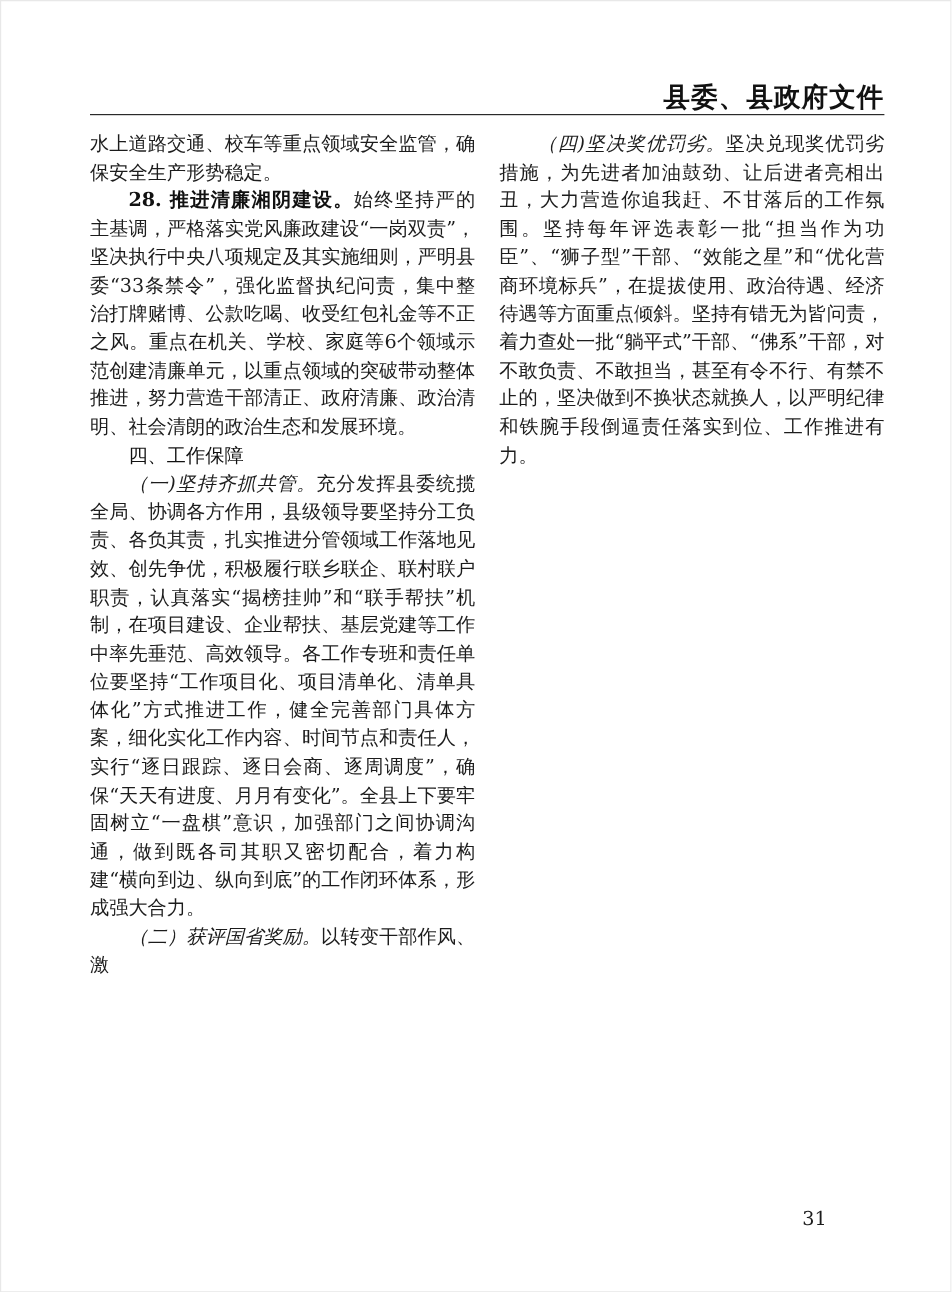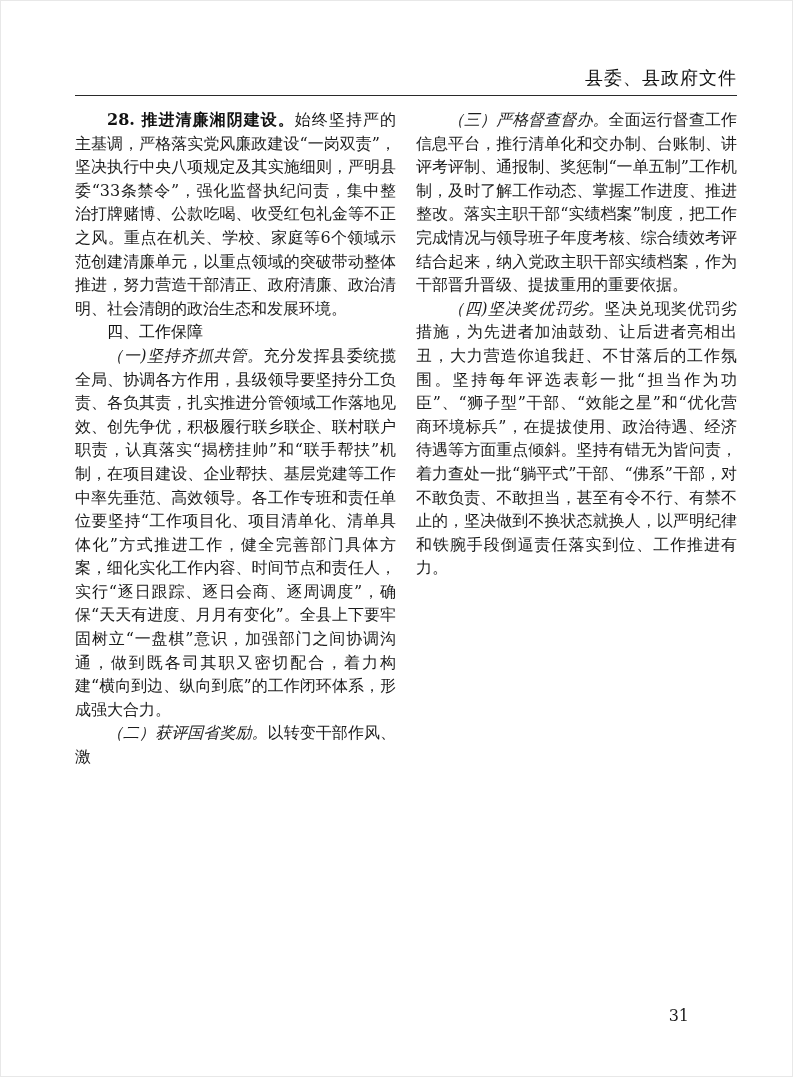--- a/index.html
+++ b/index.html
@@ -20,22 +20,22 @@
   }
   .doc-header {
     position: absolute;
     top: 66px;
     left: 75px;
     width: 662px;
     text-align: right;
   }
   .doc-header .header-title {
     font-family: "DejaVu Sans", "Liberation Sans", sans-serif;
-    font-weight: normal;
-    font-size: 18px;
+    font-weight: bold;
+    font-size: 22px;
     letter-spacing: 1px;
     color: #111111;
   }
   .header-rule {
     position: absolute;
     top: 95px;
     left: 75px;
     width: 662px;
     height: 0;
     border-top: 1.5px solid #2a2a2a;
@@ -91,28 +91,28 @@
 <div class="page">
 
   <div class="doc-header">
     <span class="header-title">县委、县政府文件</span>
   </div>
   <div class="header-rule"></div>
 
   <div class="columns">
 
     <div class="col">
+      <p><span>水上道路交通、校车等重点领域安全监管，确保安全生产形势稳定。</span></p>
       <p class="para-indent"><span class="lead-bold">28. 推进清廉湘阴建设。</span><span>始终坚持严的主基调，严格落实党风廉政建设“一岗双责”，坚决执行中央八项规定及其实施细则，严明县委“33条禁令”，强化监督执纪问责，集中整治打牌赌博、公款吃喝、收受红包礼金等不正之风。重点在机关、学校、家庭等6个领域示范创建清廉单元，以重点领域的突破带动整体推进，努力营造干部清正、政府清廉、政治清明、社会清朗的政治生态和发展环境。</span></p>
       <p class="section-heading">四、工作保障</p>
       <p class="para-indent"><span class="lead-kai">（一)坚持齐抓共管。</span><span>充分发挥县委统揽全局、协调各方作用，县级领导要坚持分工负责、各负其责，扎实推进分管领域工作落地见效、创先争优，积极履行联乡联企、联村联户职责，认真落实“揭榜挂帅”和“联手帮扶”机制，在项目建设、企业帮扶、基层党建等工作中率先垂范、高效领导。各工作专班和责任单位要坚持“工作项目化、项目清单化、清单具体化”方式推进工作，健全完善部门具体方案，细化实化工作内容、时间节点和责任人，实行“逐日跟踪、逐日会商、逐周调度”，确保“天天有进度、月月有变化”。全县上下要牢固树立“一盘棋”意识，加强部门之间协调沟通，做到既各司其职又密切配合，着力构建“横向到边、纵向到底”的工作闭环体系，形成强大合力。</span></p>
       <p class="para-indent"><span class="lead-kai">（二）获评国省奖励。</span><span>以转变干部作风、激</span></p>
     </div>
 
     <div class="col">
-      <p class="para-indent"><span class="lead-kai">（三）严格督查督办。</span><span>全面运行督查工作信息平台，推行清单化和交办制、台账制、讲评考评制、通报制、奖惩制“一单五制”工作机制，及时了解工作动态、掌握工作进度、推进整改。落实主职干部“实绩档案”制度，把工作完成情况与领导班子年度考核、综合绩效考评结合起来，纳入党政主职干部实绩档案，作为干部晋升晋级、提拔重用的重要依据。</span></p>
       <p class="para-indent"><span class="lead-kai">（四)坚决奖优罚劣。</span><span>坚决兑现奖优罚劣措施，为先进者加油鼓劲、让后进者亮相出丑，大力营造你追我赶、不甘落后的工作氛围。坚持每年评选表彰一批“担当作为功臣”、“狮子型”干部、“效能之星”和“优化营商环境标兵”，在提拔使用、政治待遇、经济待遇等方面重点倾斜。坚持有错无为皆问责，着力查处一批“躺平式”干部、“佛系”干部，对不敢负责、不敢担当，甚至有令不行、有禁不止的，坚决做到不换状态就换人，以严明纪律和铁腕手段倒逼责任落实到位、工作推进有力。</span></p>
     </div>
 
   </div>
 
   <div class="page-number">31</div>
 
 </div>
 
 </body></html>

